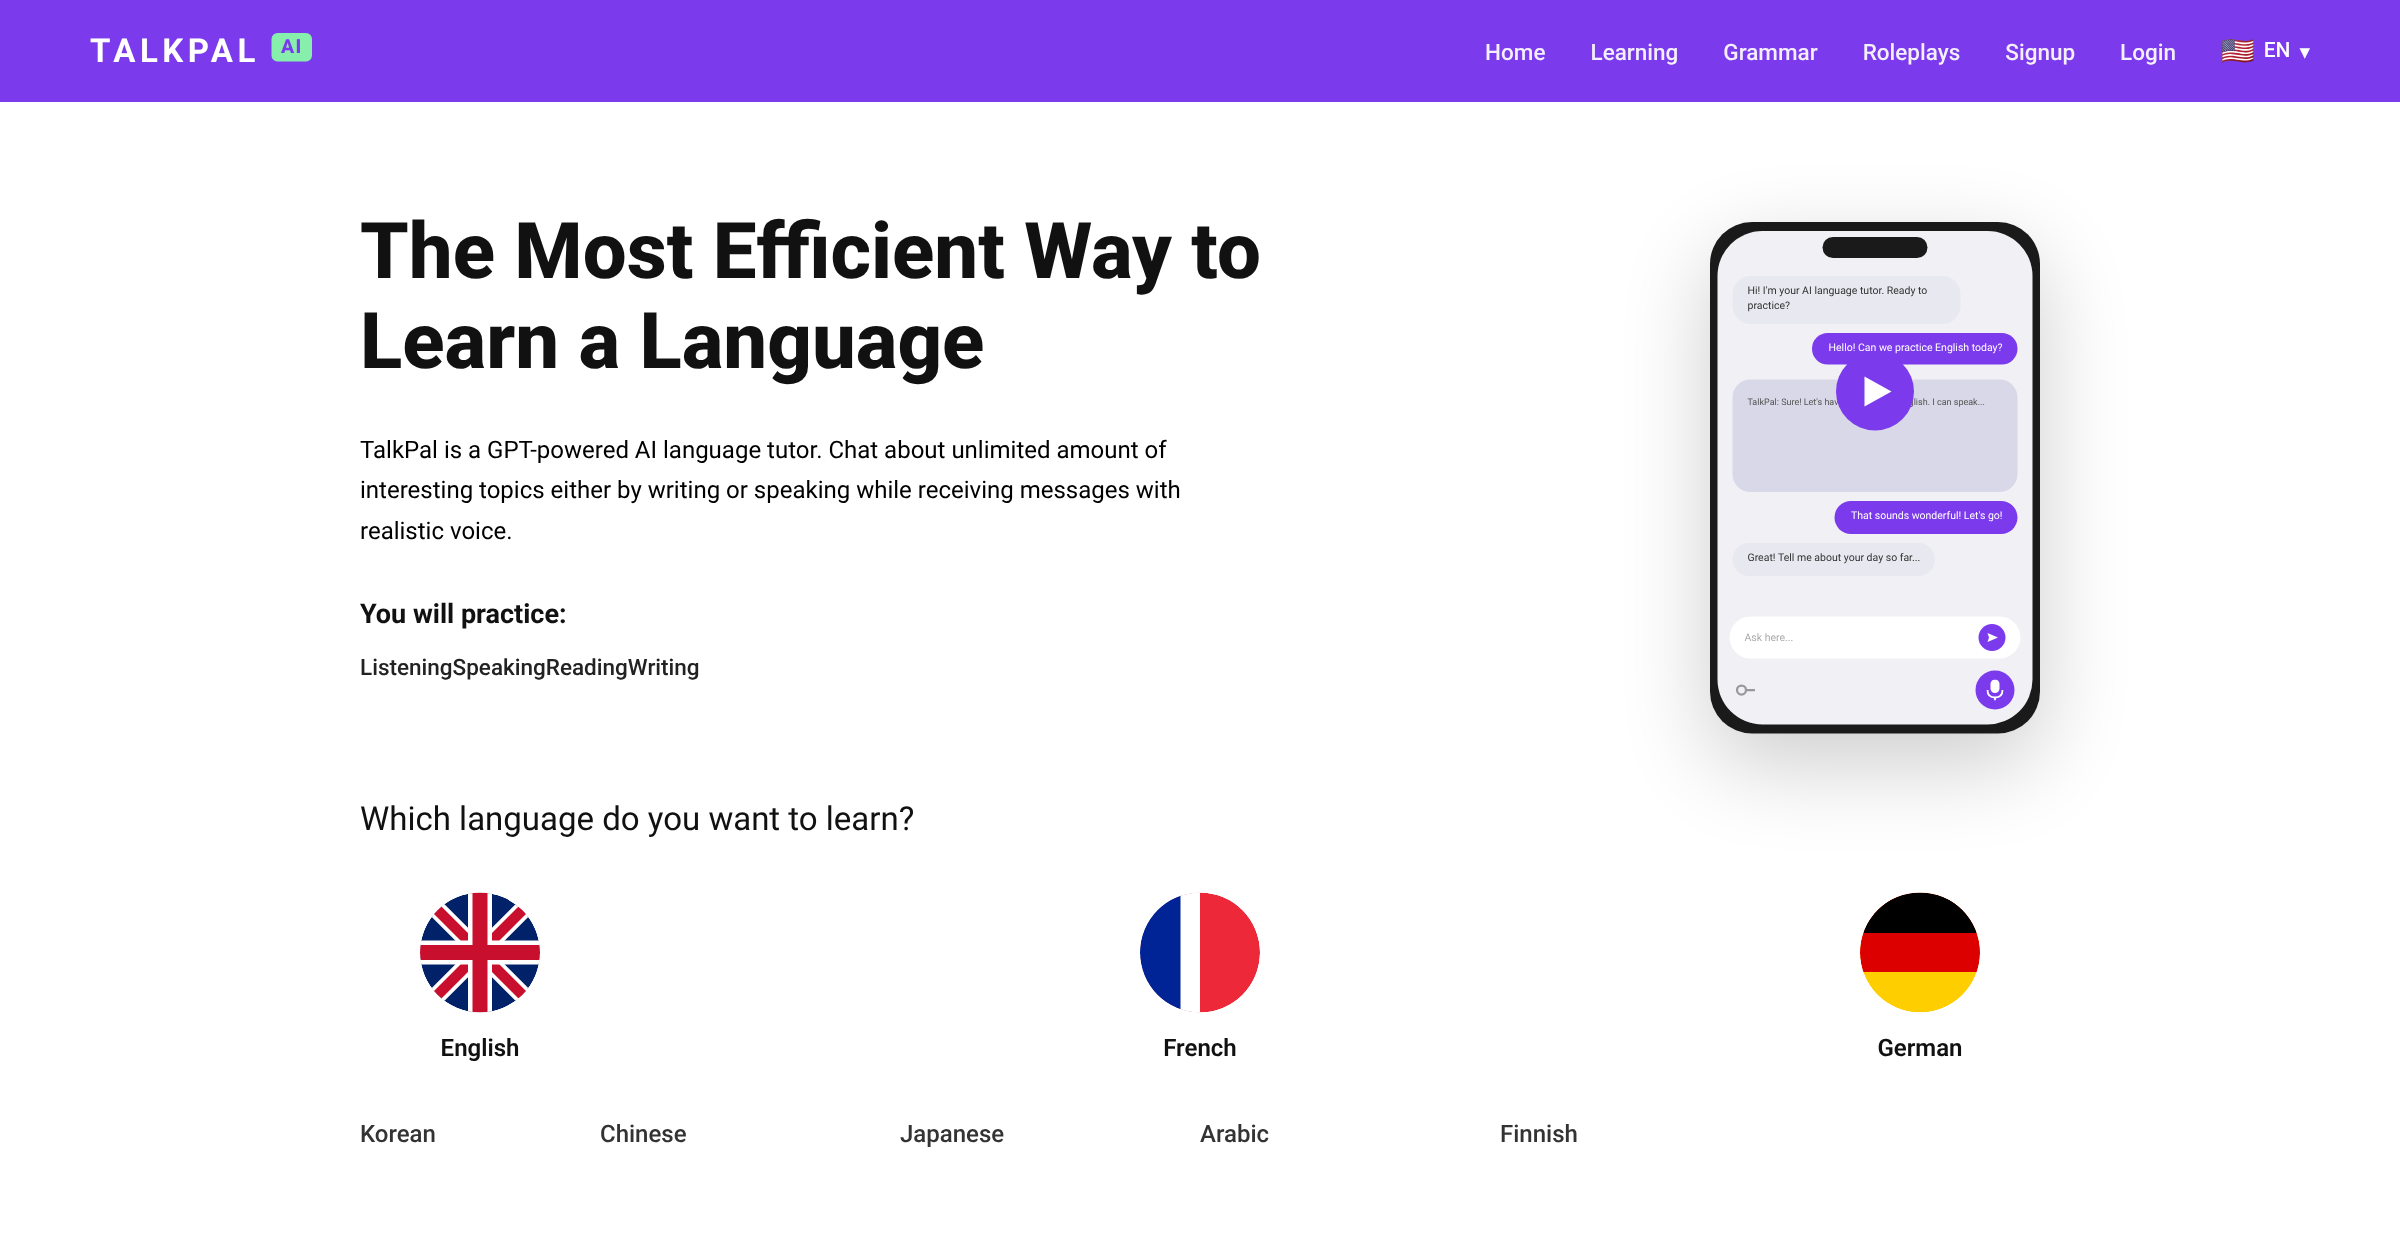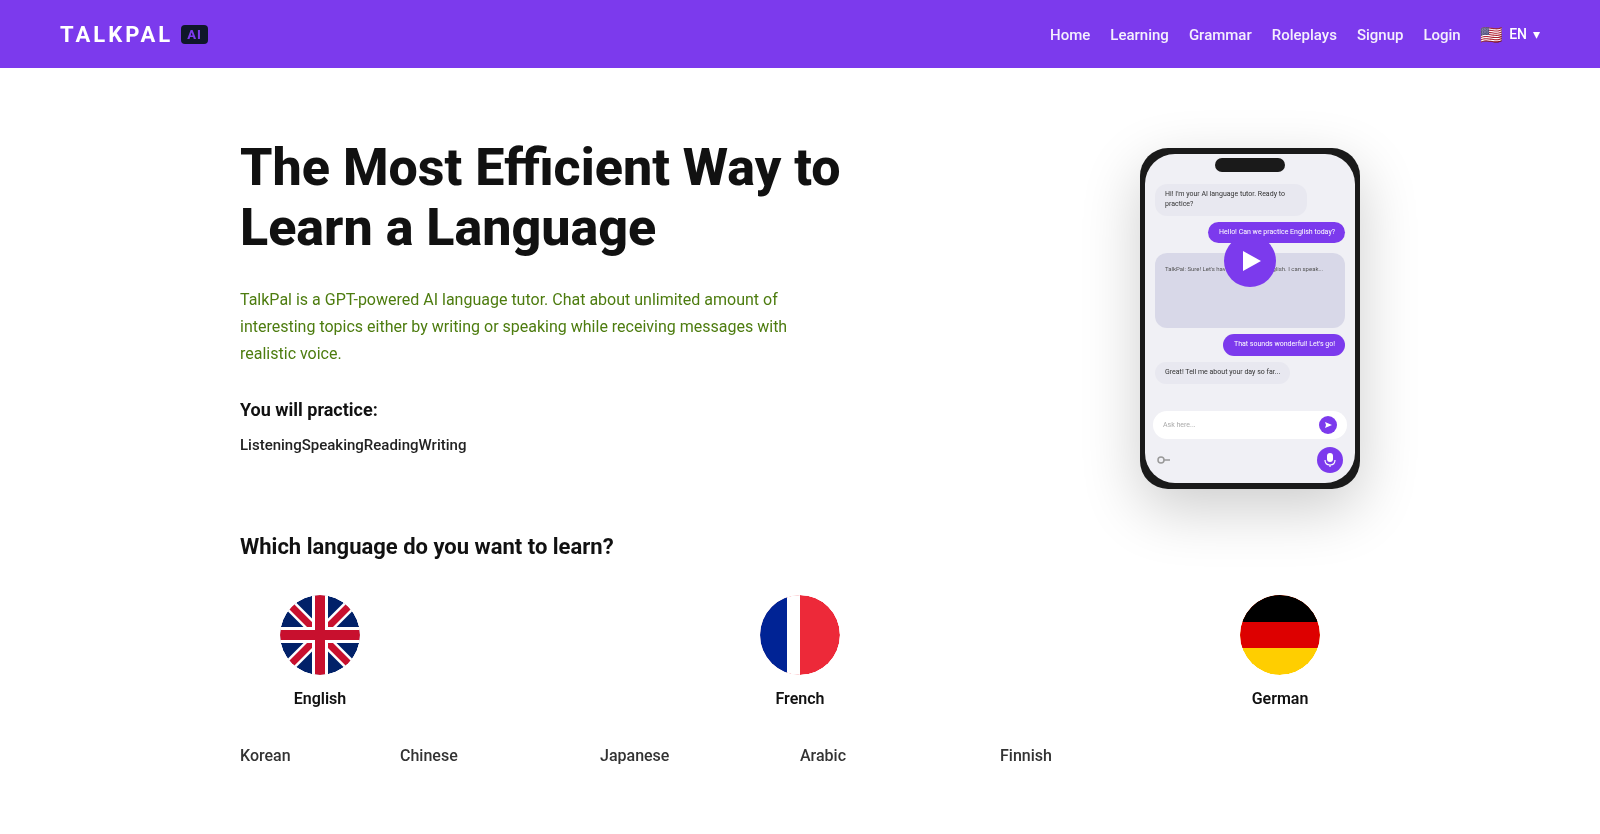--- a/index.html
+++ b/index.html
@@ -9,44 +9,44 @@
     nav {
       background: #7c3aed;
       display: flex;
       align-items: center;
       justify-content: space-between;
       padding: 0 60px;
       height: 68px;
     }
     .logo {
       display: flex;
-      align-items: center;
+      align-items: flex-start;
       gap: 8px;
       text-decoration: none;
     }
     .logo-text {
       color: #fff;
       font-size: 22px;
       font-weight: 700;
       letter-spacing: 3px;
       text-transform: uppercase;
     }
     .logo-badge {
-      background: #0f172a;
+      background: #86efac;
       color: #7c3aed;
       font-size: 13px;
       font-weight: 800;
       padding: 2px 6px;
       border-radius: 4px;
       letter-spacing: 1px;
     }
     .nav-links {
       display: flex;
       align-items: center;
-      gap: 20px;
+      gap: 30px;
       list-style: none;
     }
     .nav-links a {
       color: #fff;
       text-decoration: none;
       font-size: 15px;
       font-weight: 500;
       opacity: 0.92;
     }
     .lang-selector {
@@ -72,21 +72,21 @@
     .hero-content { flex: 1; max-width: 650px; }
     .hero-title {
       font-size: 52px;
       font-weight: 800;
       line-height: 1.15;
       color: #111;
       margin-bottom: 28px;
     }
     .hero-description {
       font-size: 16px;
-      color: #4d7c0f;
+      color: #000000;
       line-height: 1.7;
       margin-bottom: 32px;
       max-width: 580px;
     }
     .practice-heading {
       font-size: 18px;
       font-weight: 700;
       color: #111;
       margin-bottom: 16px;
     }
@@ -226,21 +226,21 @@
     }
 
     
     .language-section {
       padding: 0 240px 60px;
       max-width: 1600px;
       margin: 0 auto;
     }
     .language-heading {
       font-size: 22px;
-      font-weight: 700;
+      font-weight: 400;
       color: #111;
       margin-bottom: 36px;
     }
     .language-grid-top {
       display: flex;
       gap: 12px;
       justify-content: space-between;
       margin-bottom: 30px;
       flex-wrap: nowrap;
     }

